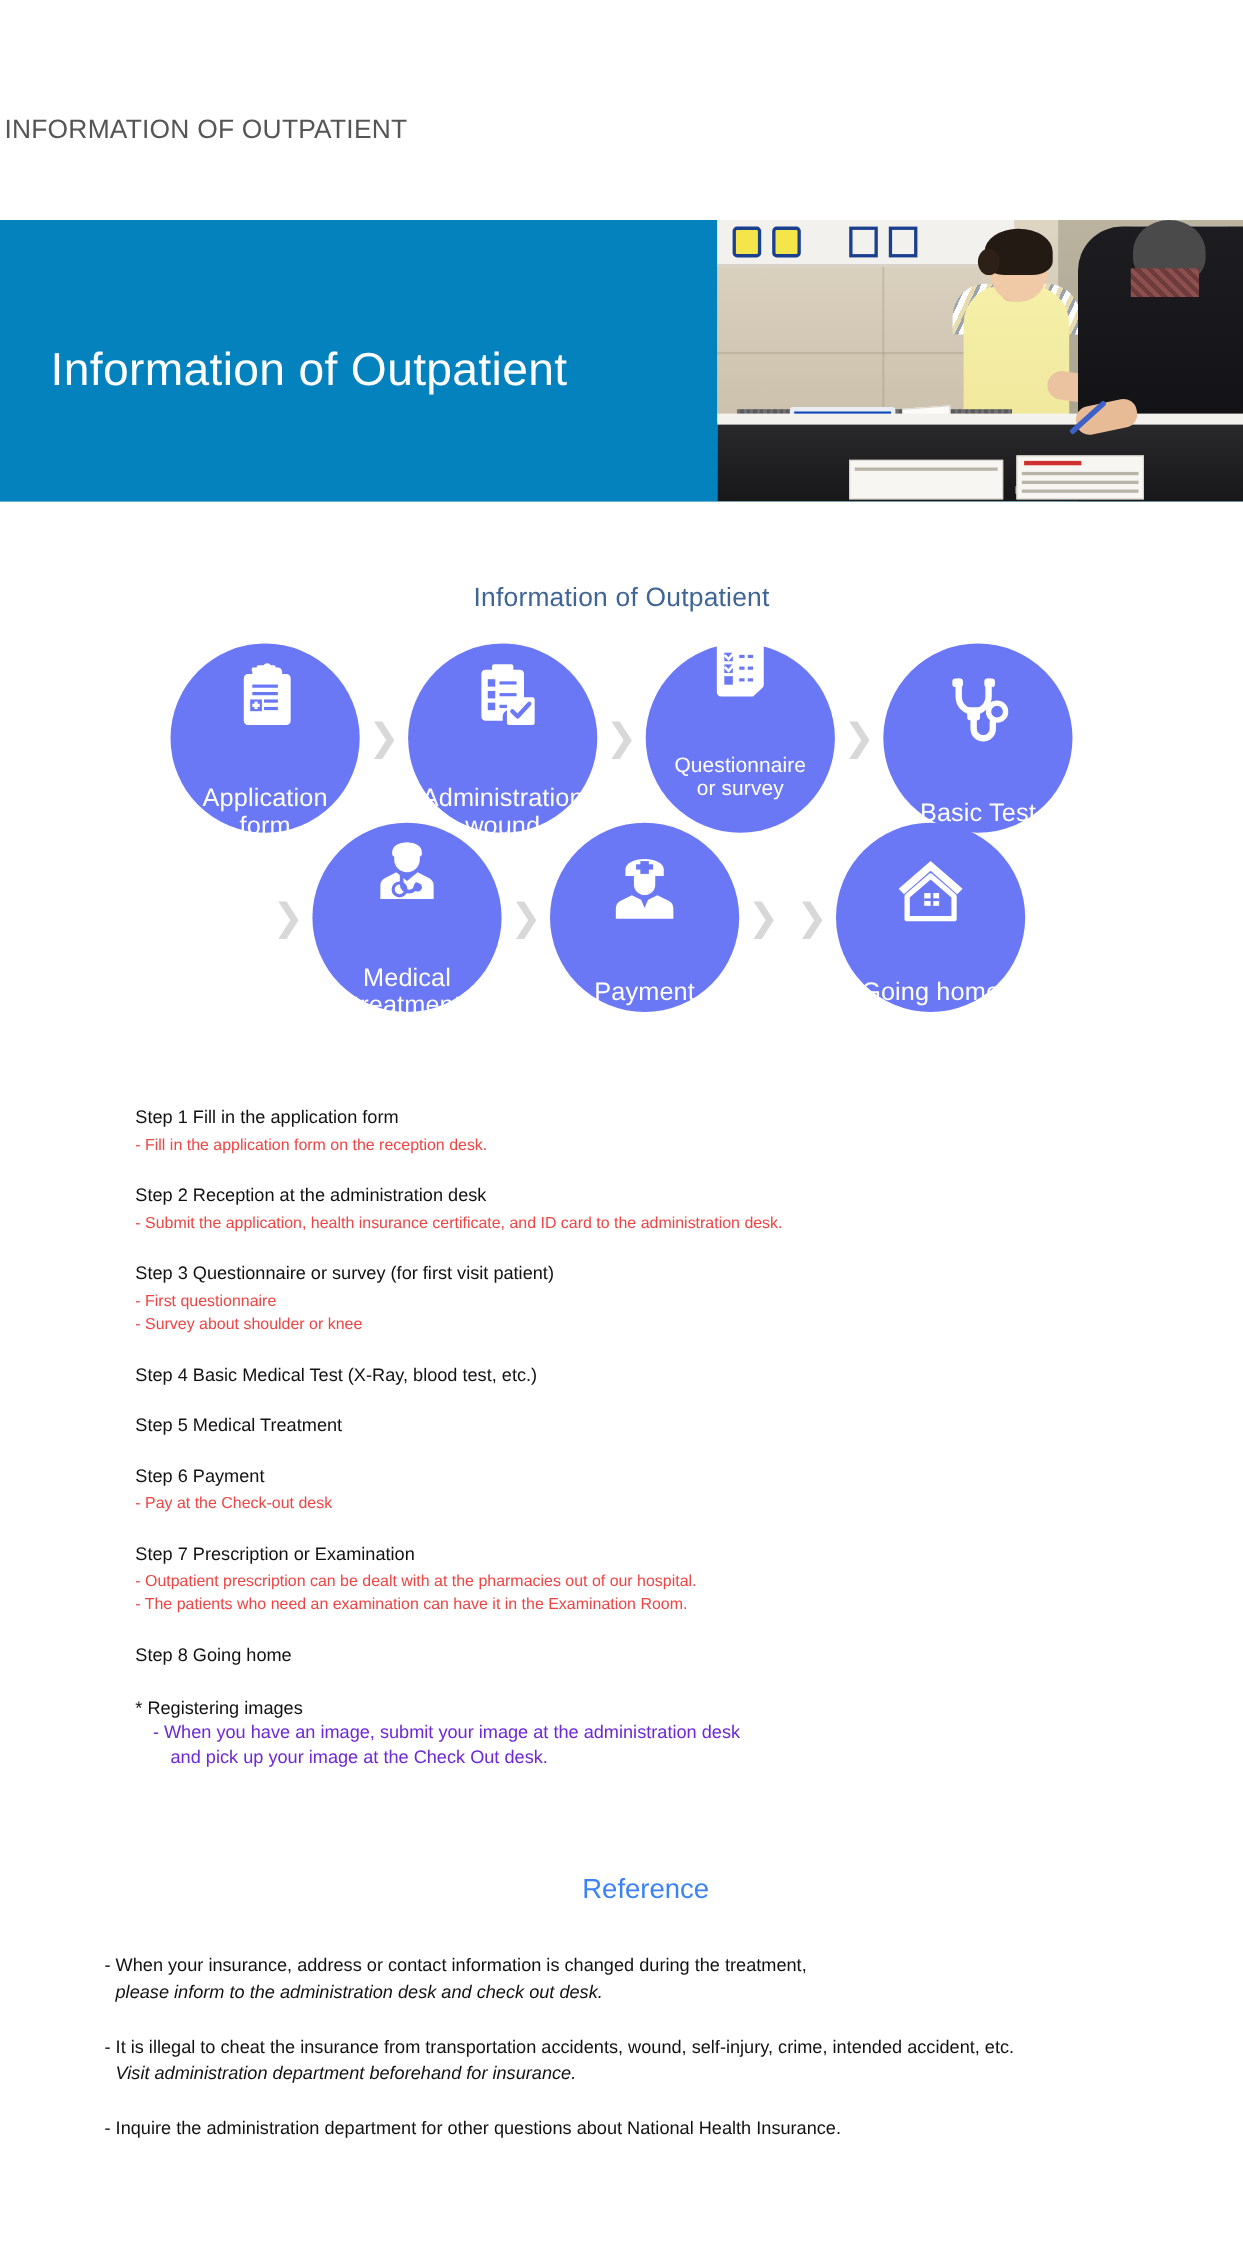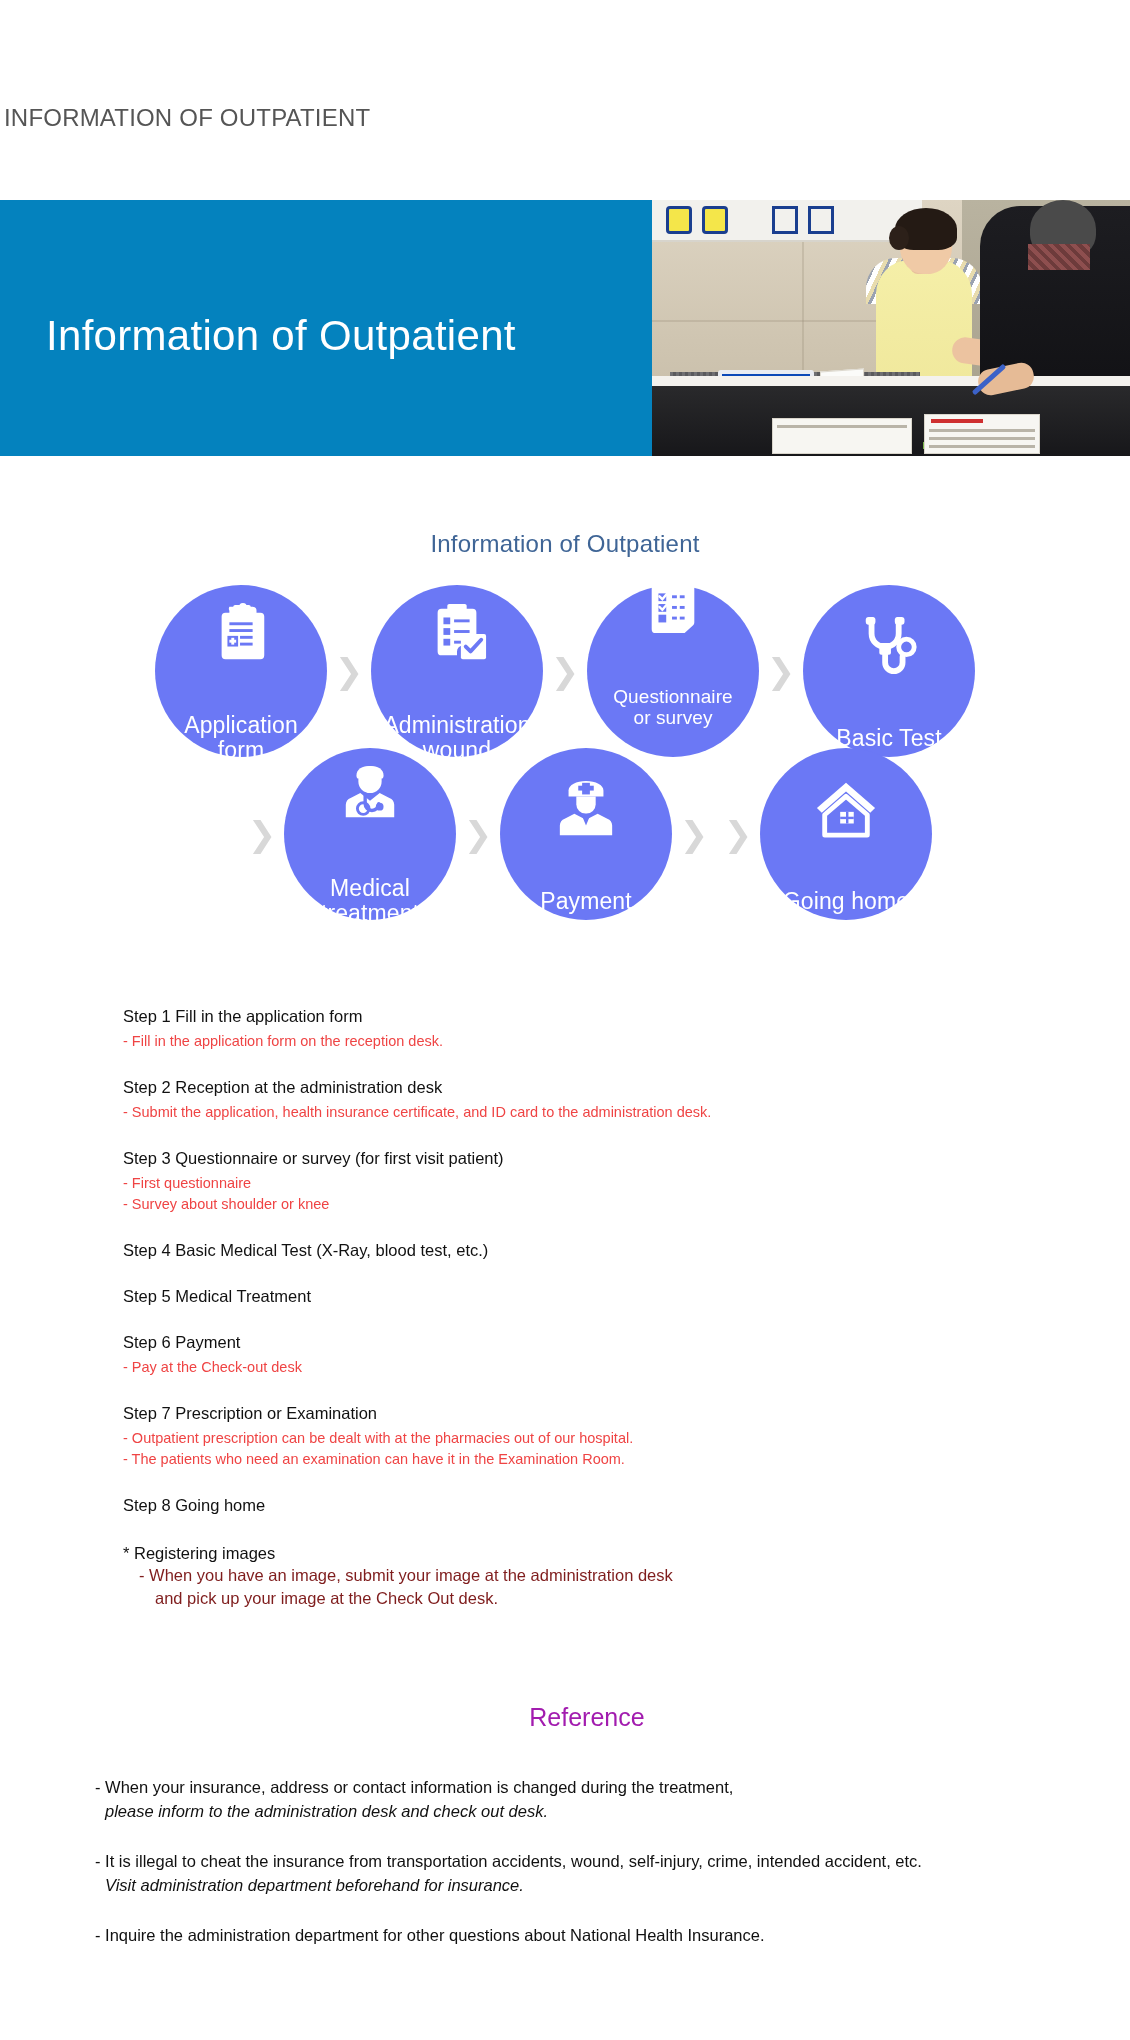--- a/index.html
+++ b/index.html
@@ -190,30 +190,30 @@
     line-height: 22px;
     margin-bottom: 4px;
   }
   .step-sub {
     font-size: 14.5px;
     color: #ef4444;
     line-height: 21px;
   }
   .note-block { margin-top: 26px; }
   .note-title { font-size: 16.5px; color: #111111; line-height: 22px; }
-  .note-line { font-size: 16.5px; color: #7f1d1d; line-height: 23px; padding-left: 16px; }
+  .note-line { font-size: 16.5px; color: #6d28d9; line-height: 23px; padding-left: 16px; }
   .note-line.indent2 { padding-left: 32px; }
 
   
   .reference-heading {
     position: absolute;
     left: 0; right: 0; top: 1703px;
     text-align: center;
     font-size: 25px;
-    color: #a21caf;
+    color: #3b82f6;
     padding-left: 44px;
   }
   .reference-body {
     position: absolute;
     left: 95px; top: 1775px;
     width: 960px;
   }
   .ref-item { margin-bottom: 26px; }
   .ref-line { font-size: 16.5px; color: #111111; line-height: 24px; }
   .ref-line.cont { padding-left: 10px; font-style: italic; }

